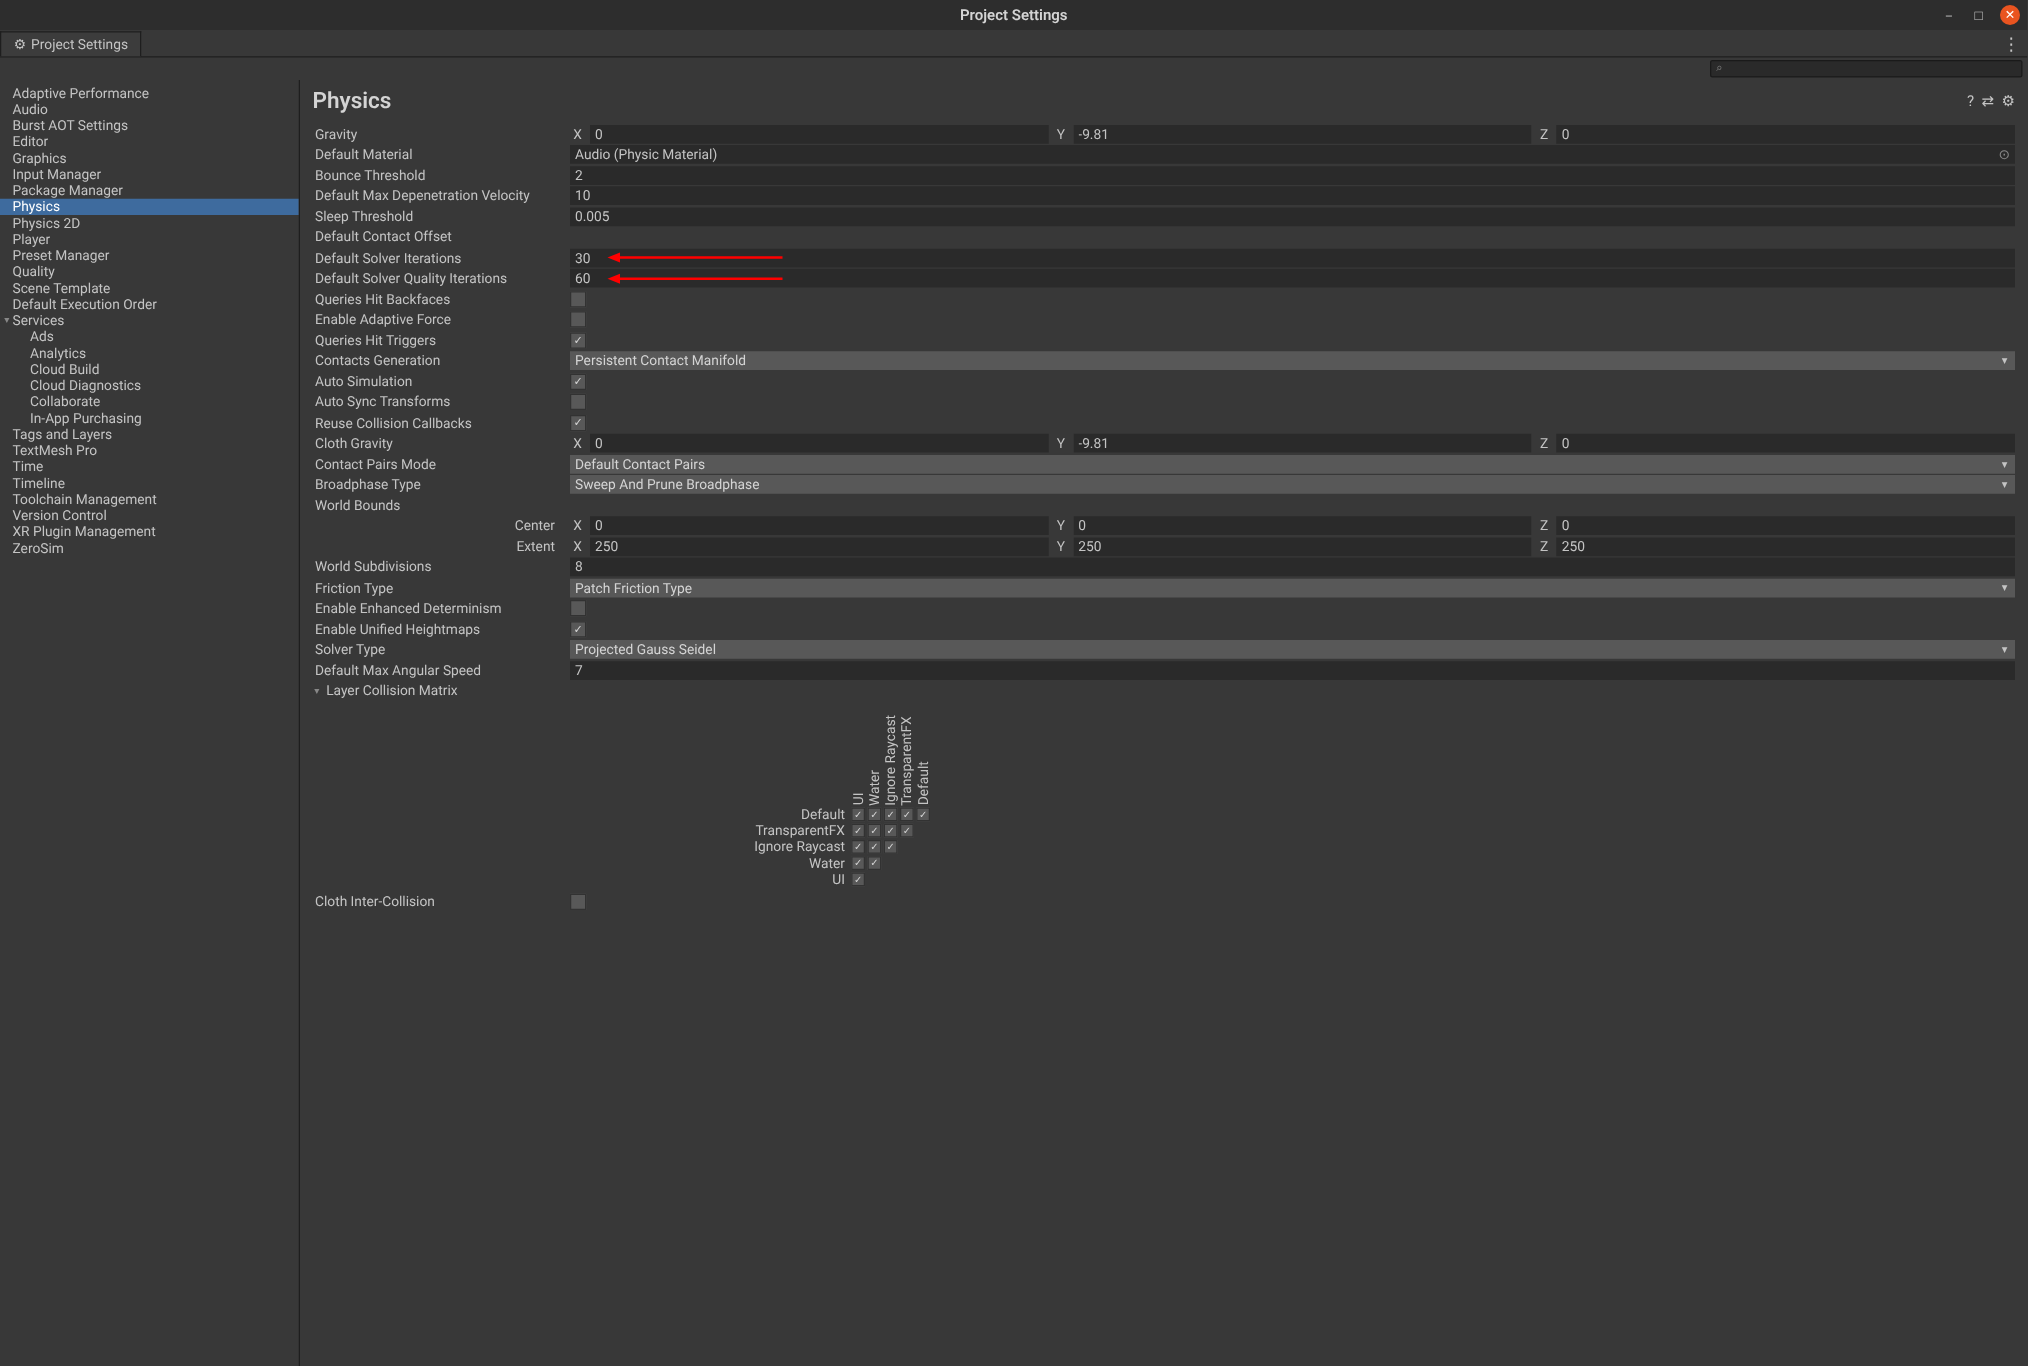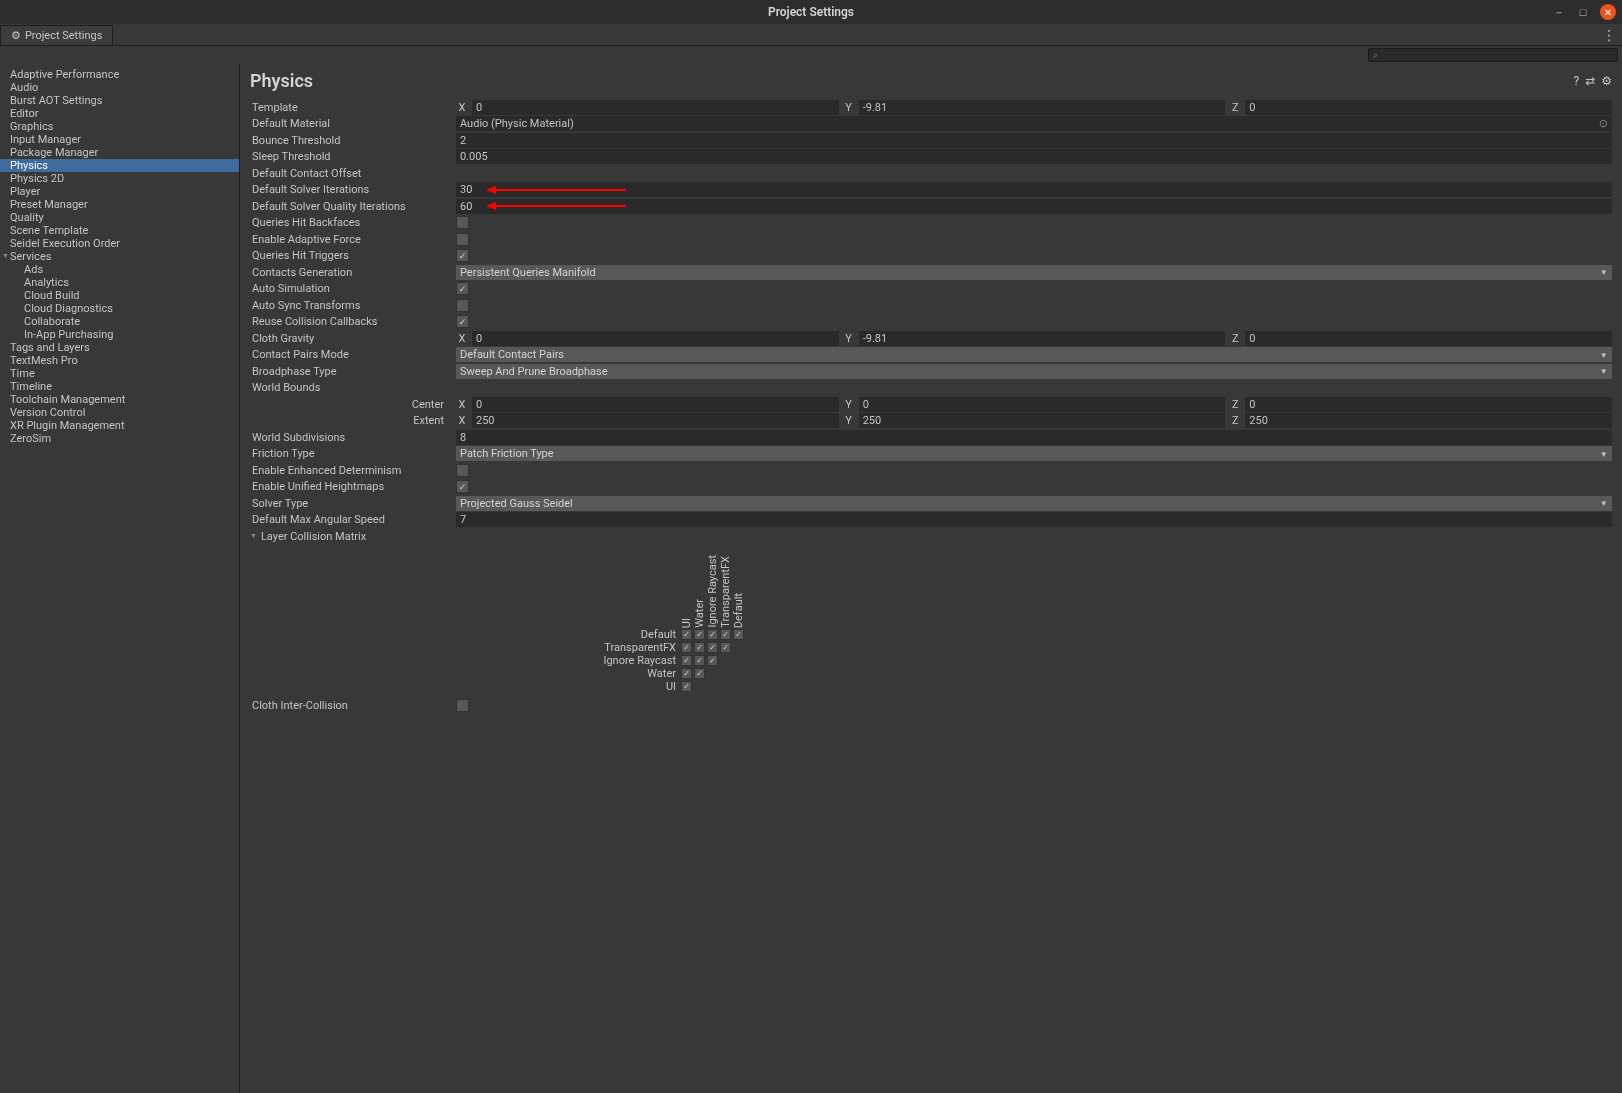--- a/index.html
+++ b/index.html
@@ -90,21 +90,21 @@
       <div class="sidebar-item">Editor</div>
       <div class="sidebar-item">Graphics</div>
       <div class="sidebar-item">Input Manager</div>
       <div class="sidebar-item">Package Manager</div>
       <div class="sidebar-item selected">Physics</div>
       <div class="sidebar-item">Physics 2D</div>
       <div class="sidebar-item">Player</div>
       <div class="sidebar-item">Preset Manager</div>
       <div class="sidebar-item">Quality</div>
       <div class="sidebar-item">Scene Template</div>
-      <div class="sidebar-item">Seidel Execution Order</div>
+      <div class="sidebar-item">Default Execution Order</div>
       <div class="sidebar-item expandable">Services</div>
       <div class="sidebar-item child">Ads</div>
       <div class="sidebar-item child">Analytics</div>
       <div class="sidebar-item child">Cloud Build</div>
       <div class="sidebar-item child">Cloud Diagnostics</div>
       <div class="sidebar-item child">Collaborate</div>
       <div class="sidebar-item child">In-App Purchasing</div>
       <div class="sidebar-item">Tags and Layers</div>
       <div class="sidebar-item">TextMesh Pro</div>
       <div class="sidebar-item">Time</div>
@@ -118,21 +118,21 @@
     <div class="content-header">
       <div class="content-title">Physics</div>
       <div class="header-icons">
         <span class="header-icon">?</span>
         <span class="header-icon">⇄</span>
         <span class="header-icon">⚙</span>
       </div>
     </div>
 
     <div class="prop-row">
-      <div class="prop-label">Template</div>
+      <div class="prop-label">Gravity</div>
       <div class="prop-value">
         <span class="vec-label">X</span>
           <input class="text-input" value="0" style="">
         <span class="vec-label">Y</span>
           <input class="text-input" value="-9.81" style="">
         <span class="vec-label">Z</span>
           <input class="text-input" value="0" style="">
       </div>
     </div>
 
@@ -140,20 +140,26 @@
       <div class="prop-label">Default Material</div>
       <div class="prop-value">
           <div class="objfield">Audio (Physic Material)</div>
         </div>
     </div>
 
     <div class="prop-row">
         <div class="prop-label">Bounce Threshold</div>
         <div class="prop-value">
           <input class="text-input" value="2" style="">
+        </div>
+      </div>
+    <div class="prop-row">
+        <div class="prop-label">Default Max Depenetration Velocity</div>
+        <div class="prop-value">
+          <input class="text-input" value="10" style="">
         </div>
       </div>
     <div class="prop-row">
         <div class="prop-label">Sleep Threshold</div>
         <div class="prop-value">
           <input class="text-input" value="0.005" style="">
         </div>
       </div>
     <div class="prop-row">
         <div class="prop-label">Default Contact Offset</div>
@@ -194,21 +200,21 @@
       </div>
     <div class="prop-row">
         <div class="prop-label">Queries Hit Triggers</div>
         <div class="prop-value">
           <div class="checkbox checked"></div>
         </div>
       </div>
     <div class="prop-row">
         <div class="prop-label">Contacts Generation</div>
         <div class="prop-value">
-          <div class="dropdown">Persistent Queries Manifold</div>
+          <div class="dropdown">Persistent Contact Manifold</div>
         </div>
       </div>
     <div class="prop-row">
         <div class="prop-label">Auto Simulation</div>
         <div class="prop-value">
           <div class="checkbox checked"></div>
         </div>
       </div>
     <div class="prop-row">
         <div class="prop-label">Auto Sync Transforms</div>

